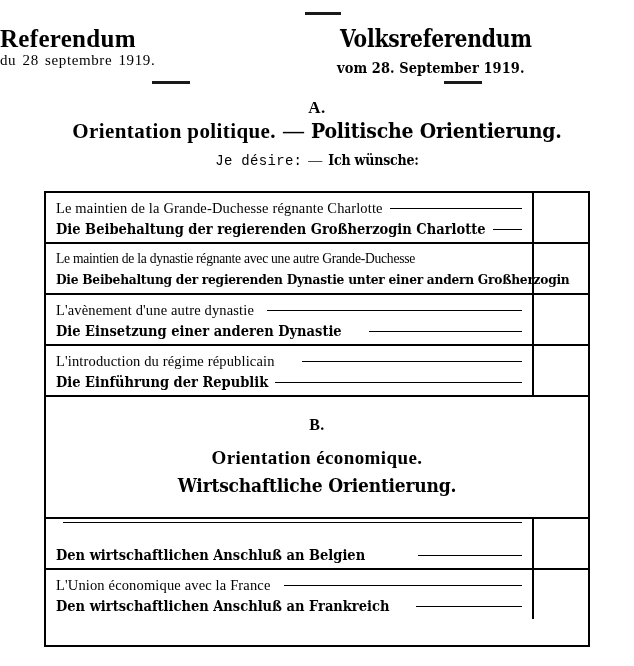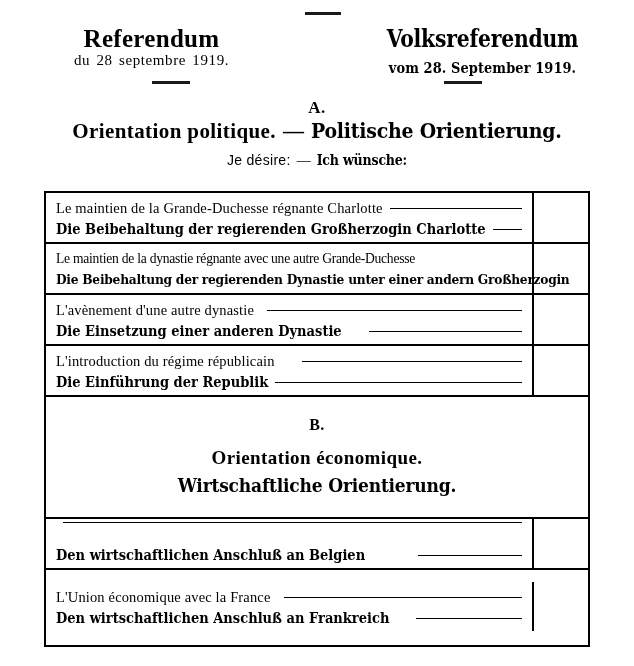--- a/index.html
+++ b/index.html
@@ -45,21 +45,21 @@
   
   .masthead {
     position: absolute;
     top: 26px;
     left: 0;
     width: 634px;
     display: flex;
   }
   .masthead-col {
     flex: 1 1 50%;
-    text-align: center;
+    text-align: left;
   }
   .masthead-col.fr { padding-right: 18px; }
   .masthead-col.de { padding-left: 10px; }
 
   .title-fr {
     font-family: "Liberation Serif", "DejaVu Serif", serif;
     font-weight: bold;
     font-size: 25px;
     letter-spacing: 0.3px;
     line-height: 1.05;
@@ -123,21 +123,21 @@
     padding: 0 7px;
   }
   .head-line-a .de-part {
     font-size: 21px;
   }
   .wish-line {
     margin-top: 9px;
     font-size: 14px;
   }
   .wish-line .fr-part {
-    font-family: Liberation Sans, sans-serif;
+    font-family: Liberation Mono, monospace;
     letter-spacing: 0.3px;
     margin-top: 40px;
   }
   .wish-line .dash { padding: 0 6px; }
   .wish-line .de-part { font-size: 14px; font-weight: bold; }
 
   
   .ballot {
     position: absolute;
     left: 44px;
@@ -147,21 +147,21 @@
     border: 2px solid #000;
     box-sizing: border-box;
     background: #fff;
   }
   .ballot-row {
     position: relative;
     display: flex;
     box-sizing: border-box;
     border-bottom: 2px solid #000;
   }
-  .ballot-row:last-child { border-bottom: none; margin-top: 12px; }
+  .ballot-row:last-child { border-bottom: none; }
 
   .opt-cell {
     flex: 0 0 488px;
     width: 488px;
     box-sizing: border-box;
     border-right: 2px solid #000;
     padding: 7px 8px 7px 10px;
     height: 49px;
   }
   .vote-cell {

